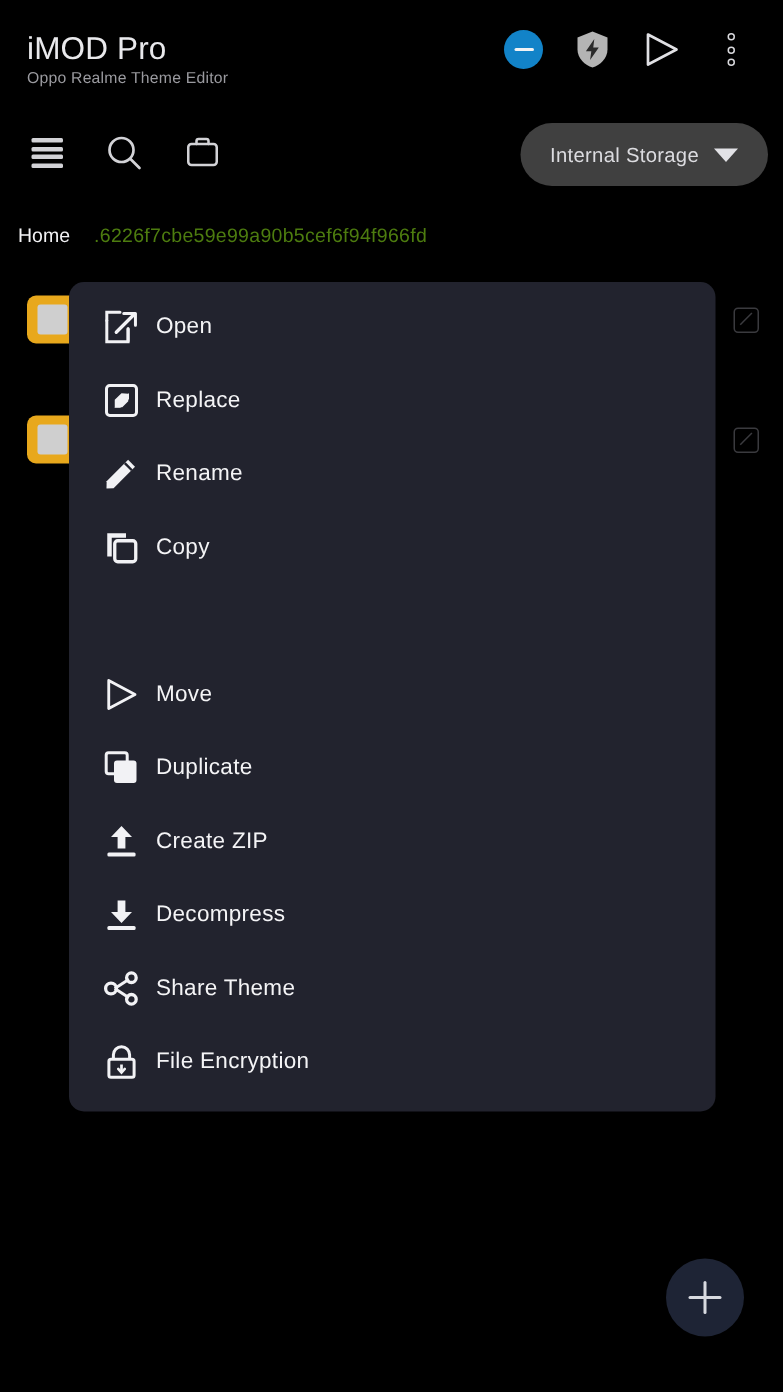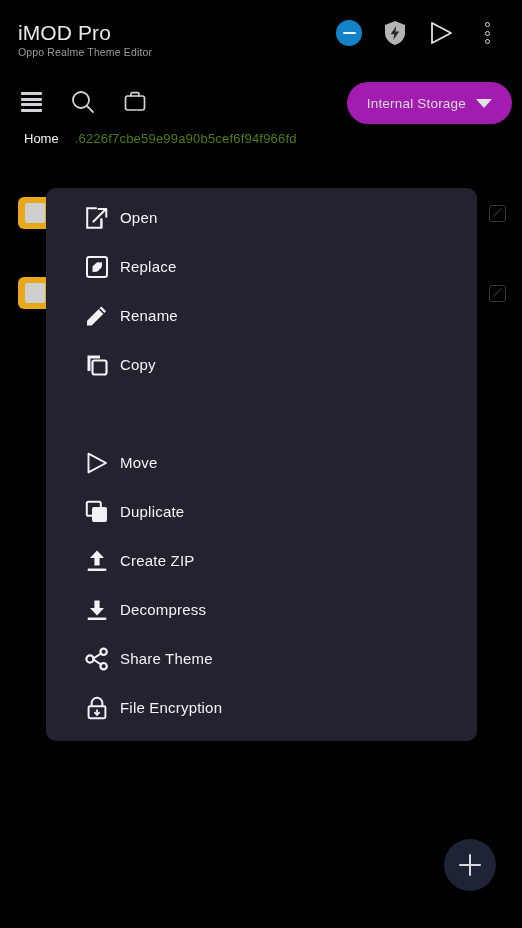--- a/index.html
+++ b/index.html
@@ -69,39 +69,39 @@
     display: flex; align-items: center; justify-content: center;
   }
   .hamburger { flex-direction: column; gap: 2.5px; }
   .hamburger i {
     display: block; width: 21px; height: 3px;
     background: #d2d2d6; border-radius: 1px;
   }
   .storage-pill {
     position: absolute; right: 10px; top: 2px;
     height: 42px; padding: 0 20px;
-    background: #a21caf; border-radius: 21px;
+    background: #404040; border-radius: 21px;
     display: flex; align-items: center; gap: 10px;
   }
   .storage-pill span {
     font-size: 13.5px; color: #dcdce0; letter-spacing: 0.2px;
   }
   .caret-down {
     width: 0; height: 0;
     border-left: 8px solid transparent;
     border-right: 8px solid transparent;
     border-top: 9px solid #e2e2e6;
   }
 
   
   .breadcrumb {
-    position: absolute; left: 0; top: 126px;
+    position: absolute; left: 0; top: 144px;
     width: 522px; height: 24px;
     display: flex; align-items: center; gap: 16px;
-    padding-left: 24px;
+    padding-left: 12px;
   }
   .crumb-home { font-size: 13px; color: #f2f2f4; }
   .crumb-path { font-size: 13px; color: #4d7c0f; letter-spacing: 0.2px; }
 
   
   .file-row {
     position: absolute; left: 0; width: 522px; height: 56px;
     display: flex; align-items: center;
   }
   .file-row.r1 { top: 185px; }
@@ -129,21 +129,21 @@
 
   
   .context-menu {
     position: absolute; left: 46px; top: 188px;
     width: 431px; height: 553px;
     background: #22232e;
     border-radius: 10px;
     overflow: hidden;
   }
   .menu-item {
-    position: absolute; left: 16px; width: 431px; height: 49px;
+    position: absolute; left: 0; width: 431px; height: 49px;
     display: flex; align-items: center;
   }
   .mi-icon {
     position: absolute; left: 20px;
     width: 30px; height: 30px;
     display: flex; align-items: center; justify-content: center;
   }
   .mi-label {
     position: absolute; left: 58px;
     font-size: 15px; color: #f4f4f6; letter-spacing: 0.2px;

